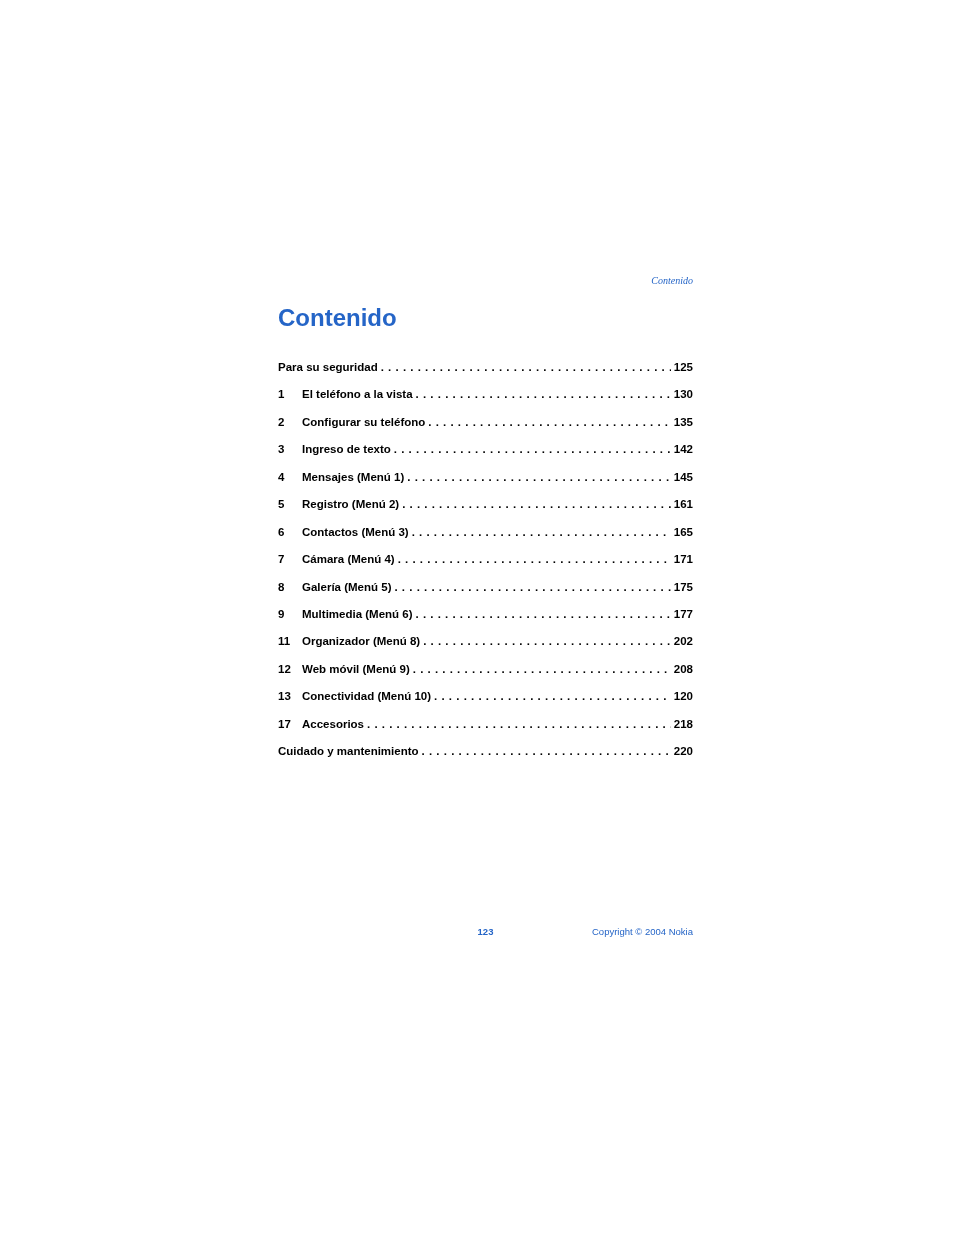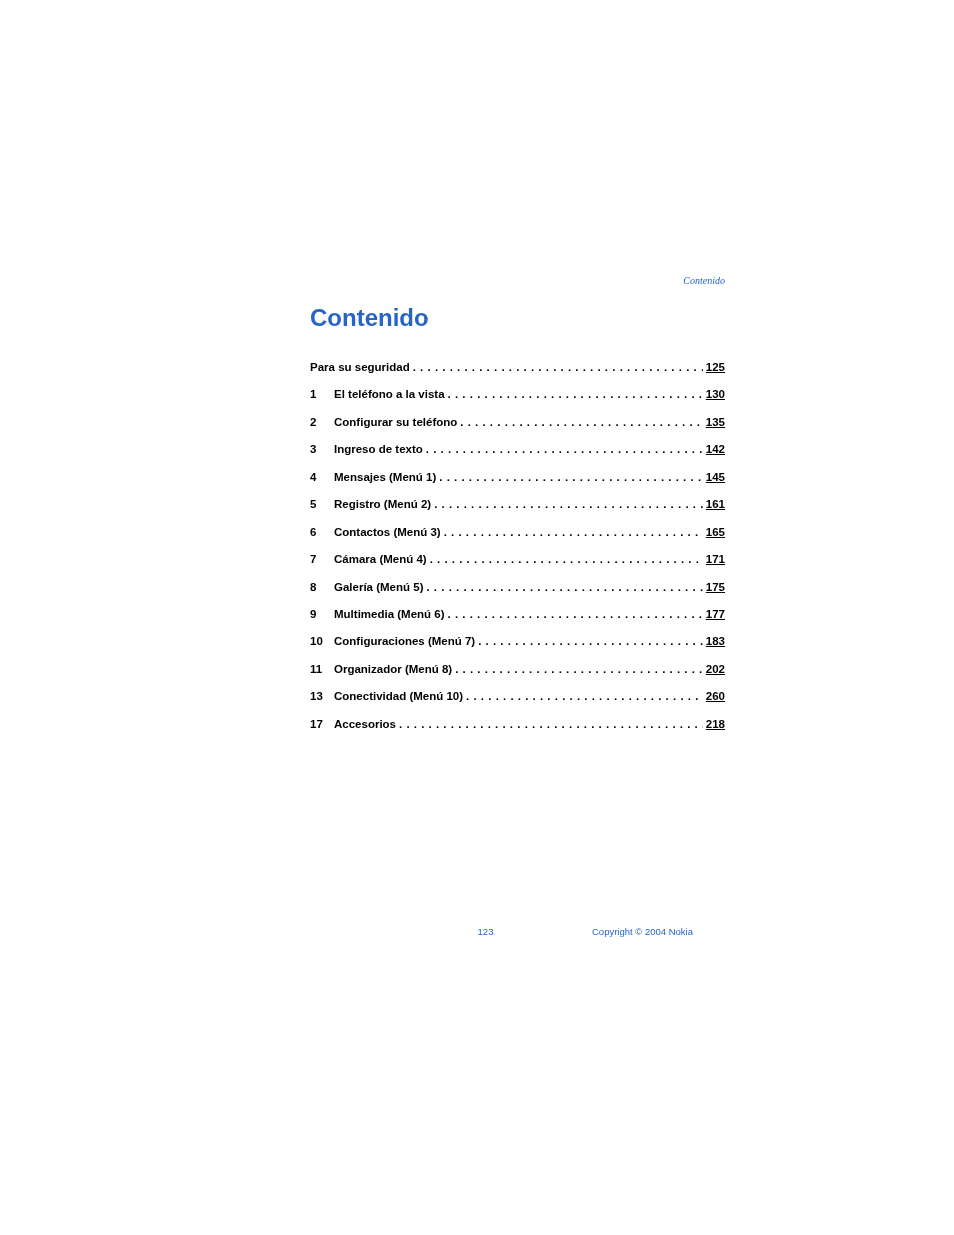--- a/index.html
+++ b/index.html
@@ -9,21 +9,20 @@
       width: 954px;
       height: 1235px;
       position: relative;
       color: #000;
     }
     .page {
       position: absolute;
       left: 278px;
       top: 278px;
       width: 415px;
-      margin-left: 32px;
     }
     .header-label {
       position: absolute;
       right: 0;
       top: -3px;
       font-size: 10px;
       font-style: italic;
       color: #2565c7;
       font-family: Georgia, 'Times New Roman', serif;
     }
@@ -58,34 +57,34 @@
       letter-spacing: 1px;
       font-weight: bold;
       margin: 0 3px;
     }
     .toc-dots::after {
       content: ". . . . . . . . . . . . . . . . . . . . . . . . . . . . . . . . . . . . . . . . . . . . . . . . . . . . . . . . . . . . . . . . . . . . . . . . . . . . . . . . . . . .";
       letter-spacing: 0.5px;
     }
     .toc-page {
       flex-shrink: 0;
-      text-decoration: underline;
     }
     .footer {
       position: absolute;
       left: 278px;
       top: 926px;
       width: 415px;
       font-size: 9.5px;
       color: #2565c7;
     }
     .footer-pagenum {
       position: absolute;
       left: 50%;
       transform: translateX(-50%);
+      font-weight: bold;
     }
     .footer-copy {
       position: absolute;
       right: 0;
     }
   </style>
 </head>
 <body>
 
 <div class="page">
@@ -145,42 +144,47 @@
         <span class="toc-dots"></span>
         <span class="toc-page">175</span>
       </div>
       <div class="toc-row">
         <span class="toc-num">9</span>
         <span class="toc-label">Multimedia (Menú 6)</span>
         <span class="toc-dots"></span>
         <span class="toc-page">177</span>
       </div>
       <div class="toc-row">
-        <span class="toc-num">10</span>
-        <span class="toc-label">Configuraciones (Menú 7)</span>
-        <span class="toc-dots"></span>
-        <span class="toc-page">183</span>
-      </div>
-      <div class="toc-row">
         <span class="toc-num">11</span>
         <span class="toc-label">Organizador (Menú 8)</span>
         <span class="toc-dots"></span>
         <span class="toc-page">202</span>
       </div>
       <div class="toc-row">
+        <span class="toc-num">12</span>
+        <span class="toc-label">Web móvil (Menú 9)</span>
+        <span class="toc-dots"></span>
+        <span class="toc-page">208</span>
+      </div>
+      <div class="toc-row">
         <span class="toc-num">13</span>
         <span class="toc-label">Conectividad (Menú 10)</span>
         <span class="toc-dots"></span>
-        <span class="toc-page">260</span>
+        <span class="toc-page">120</span>
       </div>
       <div class="toc-row">
         <span class="toc-num">17</span>
         <span class="toc-label">Accesorios</span>
         <span class="toc-dots"></span>
         <span class="toc-page">218</span>
+      </div>
+      <div class="toc-row">
+        <span class="toc-label">Cuidado y mantenimiento</span>
+        <span class="toc-dots"></span>
+        <span class="toc-page">220</span>
       </div>
     </div>
 </div>
 
 <div class="footer">
   <span class="footer-pagenum">123</span>
   <span class="footer-copy">Copyright © 2004 Nokia</span>
 </div>
 
 </body></html>

